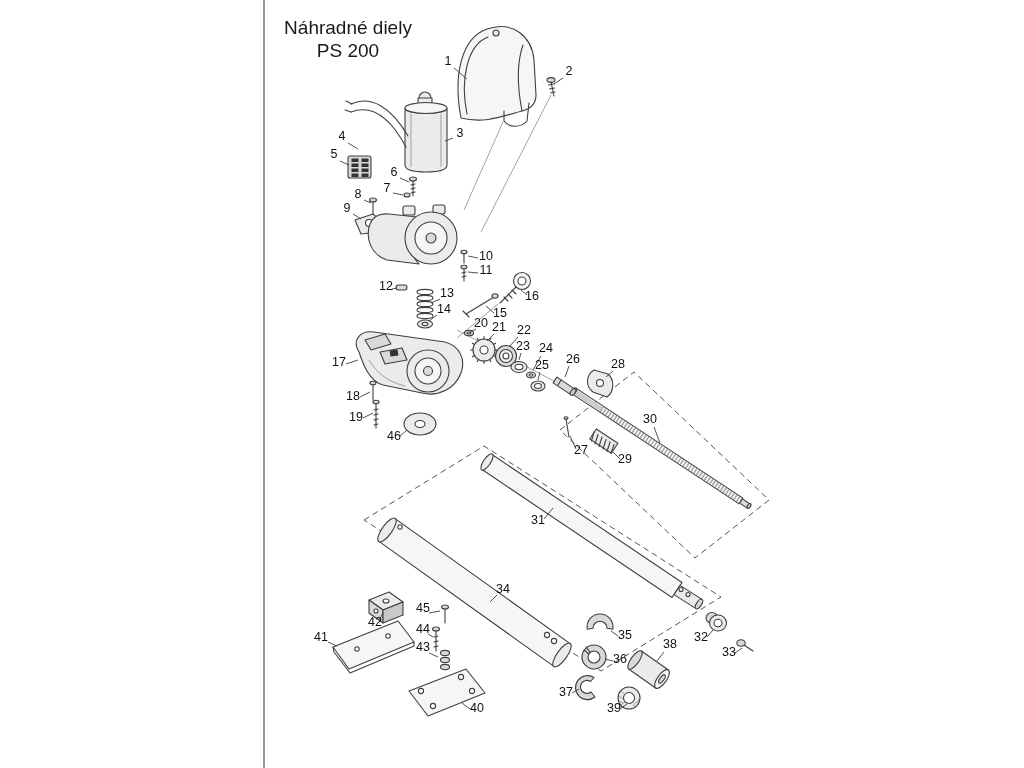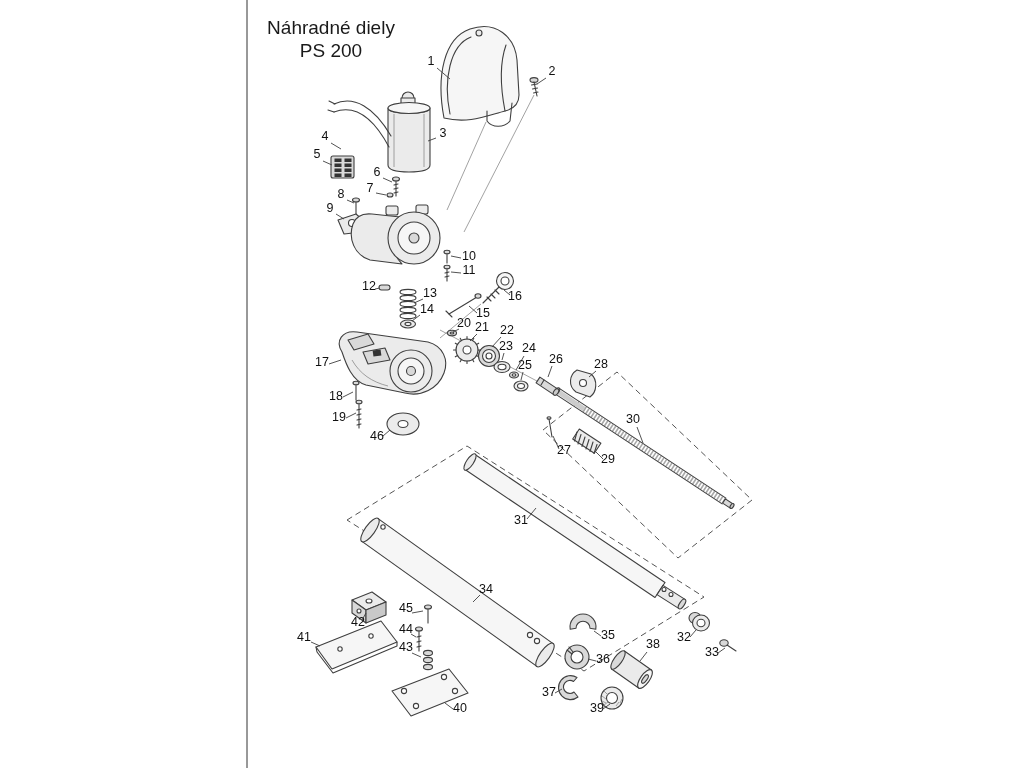--- a/index.html
+++ b/index.html
@@ -1,17 +1,17 @@
 <!DOCTYPE html>
 <html><head>
 <meta charset="utf-8">
 <style>
   html,body{margin:0;padding:0;background:#fff;}
   #page{position:relative;width:860px;height:768px;background:#3b82f6;overflow:hidden;
-        font-family:"Liberation Sans",sans-serif;}
+        font-family:"Liberation Sans",sans-serif;margin-left:17px;}
   svg{display:block;}
   .s{stroke:#3f3f3f;stroke-width:1.1;fill:none;stroke-linecap:round;stroke-linejoin:round;}
   .f0{fill:#f6f6f6;} .f1{fill:#ebebeb;} .f2{fill:#d9d9d9;} .f3{fill:#c9c9c9;} .fw{fill:#ffffff;}
   .dark{fill:#333;stroke:none;}
   .thin{stroke:#8a8a8a;stroke-width:0.8;fill:none;}
   .dash{stroke:#555;stroke-width:1;stroke-dasharray:6 4;fill:none;}
   .leader{stroke:#3f3f3f;stroke-width:0.9;}
   .part-num{font:12.5px "Liberation Sans",sans-serif;fill:#111;text-anchor:middle;}
   .title-text{font:19px "Liberation Sans",sans-serif;fill:#1a1a1a;text-anchor:middle;}
 </style>

